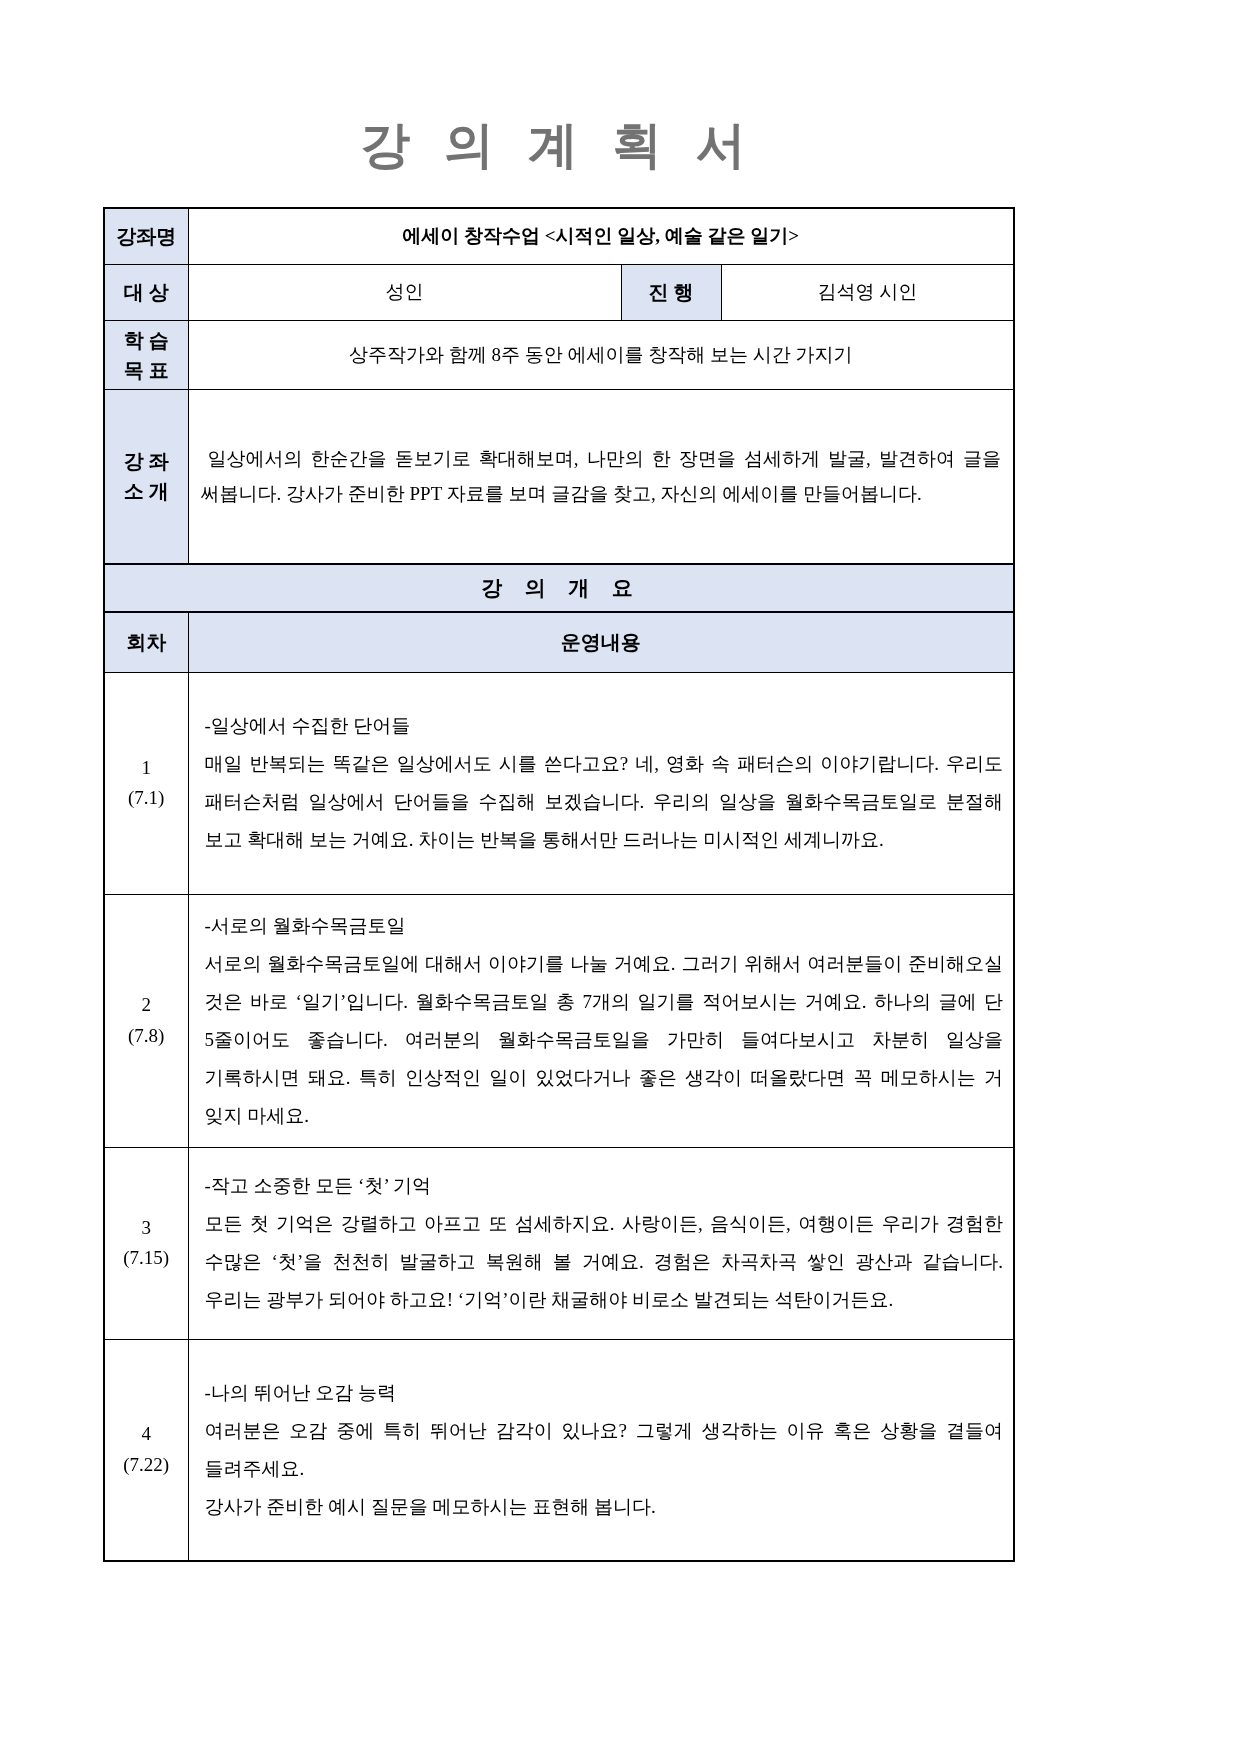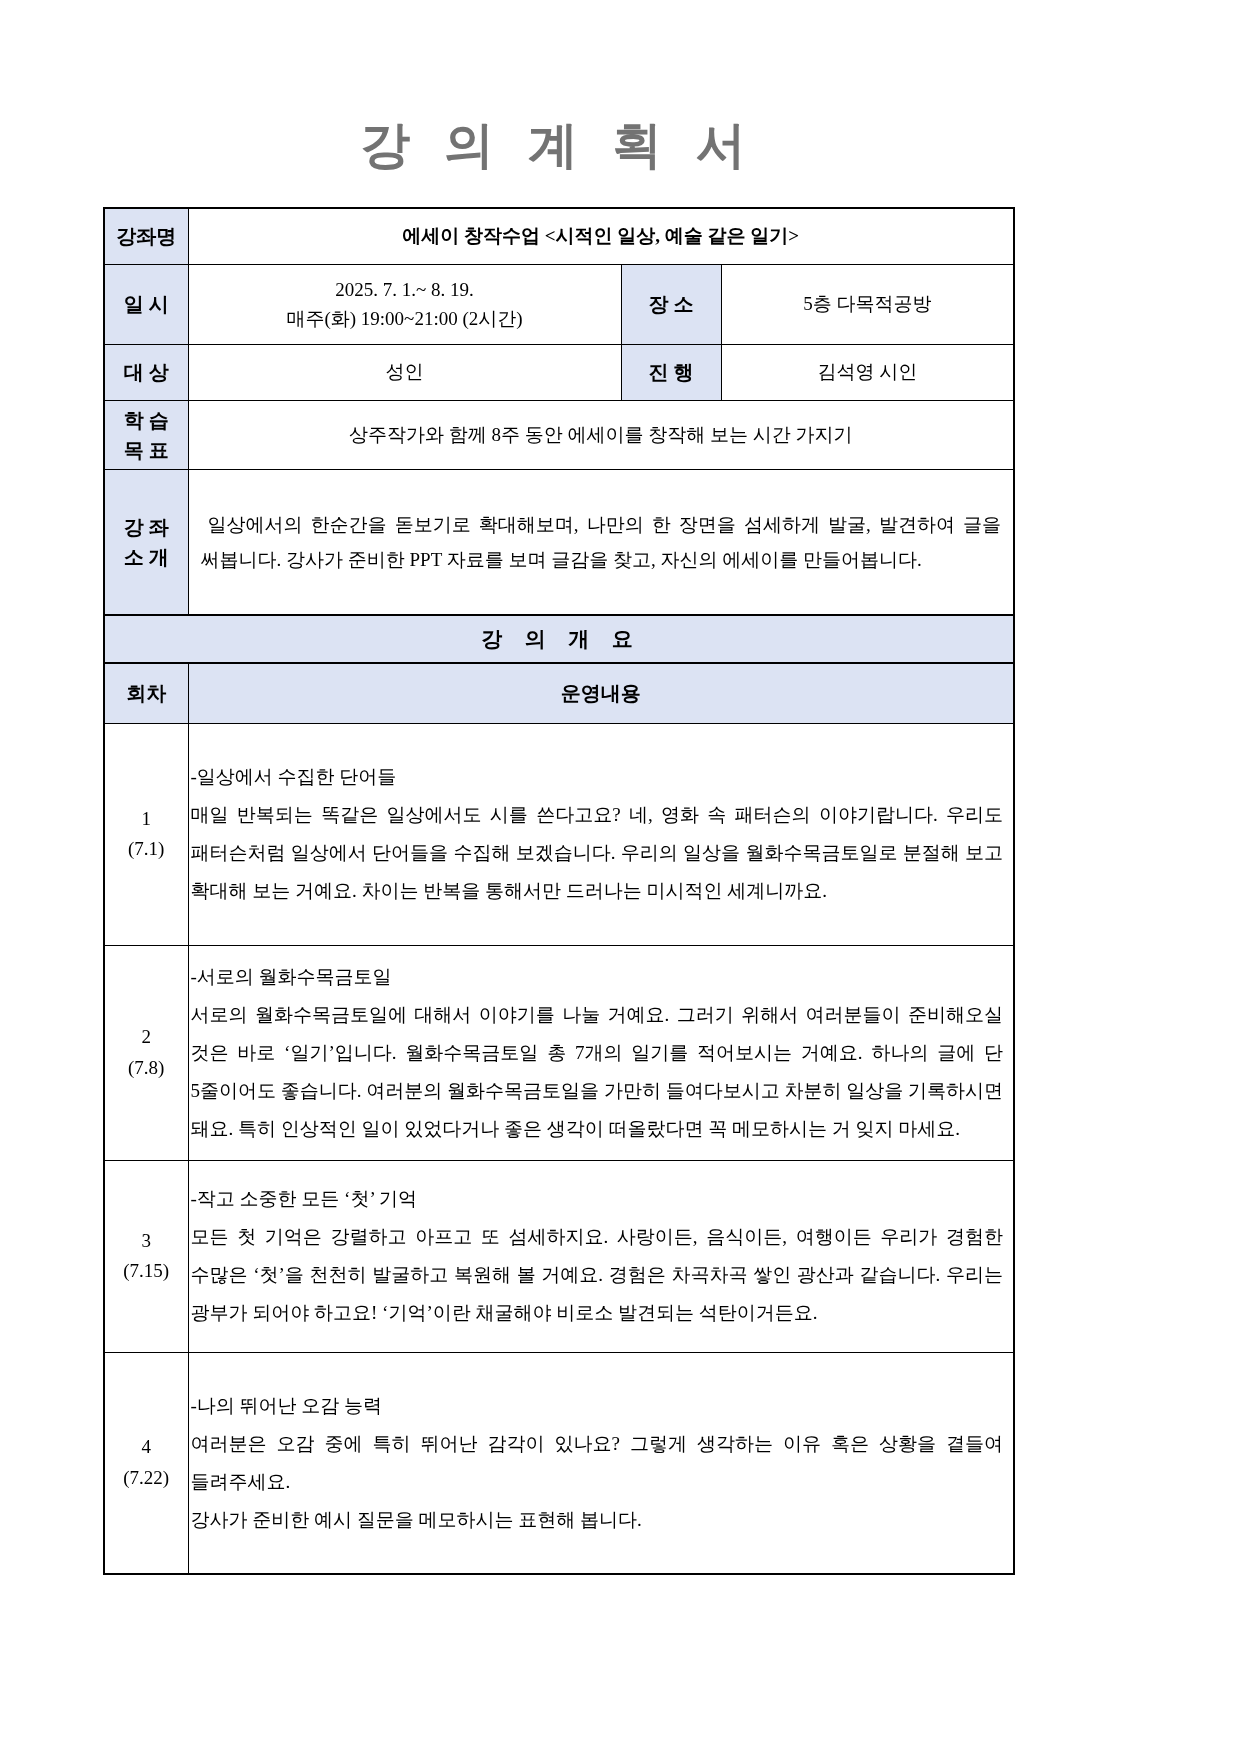--- a/index.html
+++ b/index.html
@@ -49,21 +49,21 @@
     line-height: 1.5;
   }
   td.center { text-align: center; }
   td.bold { font-weight: bold; }
   .two-line { white-space: pre-line; line-height: 1.55; }
 
   tr.r-course td { height: 56px; }
   tr.r-schedule td { height: 80px; }
   tr.r-audience td { height: 56px; }
   tr.r-goal td { height: 62px; }
-  tr.r-intro td { height: 146px; margin-top: 44px; }
+  tr.r-intro td { height: 175px; margin-top: 44px; }
   tr.r-section td { height: 48px; border-top-width: 2px; border-bottom-width: 2px; }
   tr.r-cols td { height: 60px; }
 
   td.section-title {
     background: var(--header-bg, #dce3f3);
     font-weight: bold;
     font-size: 21px;
     text-align: center;
     letter-spacing: 4px;
     white-space: pre;
@@ -75,21 +75,21 @@
     text-indent: 7px;
     word-break: keep-all;
     overflow-wrap: break-word;
   }
   td.session-num {
     text-align: center;
     line-height: 1.6;
     font-size: 19px;
   }
   td.session-content {
-    padding: 12px 10px 12px 2px;
+    padding: 12px 10px 12px 16px;
     line-height: 2.0;
   }
   .topic { text-align: left; }
   .para {
     text-align: justify;
     word-break: keep-all;
     overflow-wrap: break-word;
   }
   #sessions-body tr:nth-child(1) td { height: 222px; }
   #sessions-body tr:nth-child(2) td { height: 192px; }
@@ -110,27 +110,20 @@
       <col style="width:100px">
       <col style="width:293px">
     </colgroup>
 
     <tbody>
       <tr class="r-course">
         <td class="hdr">강좌명</td>
         <td class="center bold" colspan="3">에세이 창작수업 &lt;시적인 일상, 예술 같은 일기&gt;</td>
       </tr>
 
-      <tr class="r-schedule">
-        <td class="hdr">일 시</td>
-        <td class="center two-line">2025. 7. 1.~ 8. 19.
-매주(화) 19:00~21:00 (2시간)</td>
-        <td class="hdr">장 소</td>
-        <td class="center">5층 다목적공방</td>
-      </tr>
 
       <tr class="r-audience">
         <td class="hdr">대 상</td>
         <td class="center">성인</td>
         <td class="hdr">진 행</td>
         <td class="center">김석영 시인</td>
       </tr>
 
       <tr class="r-goal">
         <td class="hdr">학 습

